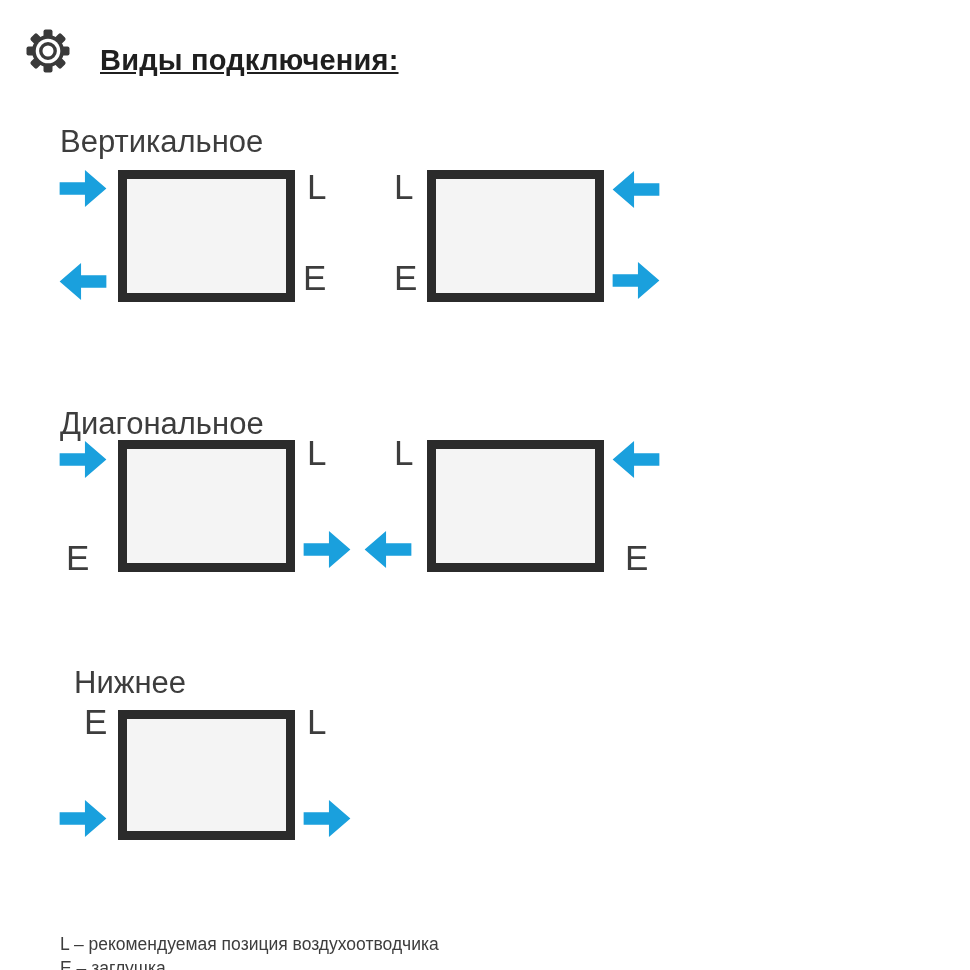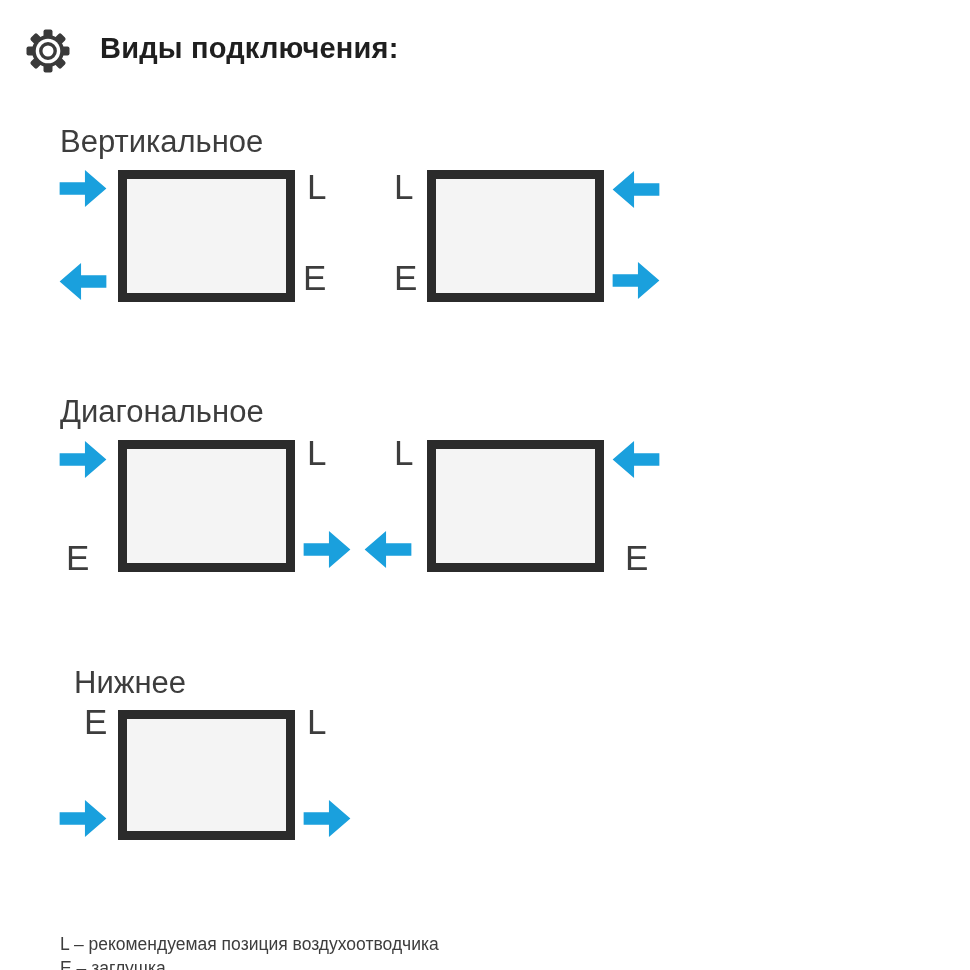--- a/index.html
+++ b/index.html
@@ -49,21 +49,21 @@
         <rect x="17.5" y="0.5" width="9" height="9" rx="2" transform="rotate(135 22 22)"></rect>
         <rect x="17.5" y="0.5" width="9" height="9" rx="2" transform="rotate(180 22 22)"></rect>
         <rect x="17.5" y="0.5" width="9" height="9" rx="2" transform="rotate(225 22 22)"></rect>
         <rect x="17.5" y="0.5" width="9" height="9" rx="2" transform="rotate(270 22 22)"></rect>
         <rect x="17.5" y="0.5" width="9" height="9" rx="2" transform="rotate(315 22 22)"></rect>
       </g>
       <circle cx="22" cy="22" r="12.3" fill="#ffffff"></circle>
       <circle cx="22" cy="22" r="7.2" fill="none" stroke="#3a3a3a" stroke-width="3.4"></circle>
     </svg>
   </div>
-  <div class="abs page-title" style="left:100px; top:34px;">Виды подключения:</div>
+  <div class="abs page-title" style="left:100px; top:46px;text-decoration:underline;">Виды подключения:</div>
 
   <div>
     <div class="abs section-heading" style="left:60px; top:126px;">Вертикальное</div>
 
     <div class="abs radiator-box" style="left:118px; top:170px;"></div>
     <div class="abs arrow" style="left:59px; top:170px;">
       <svg viewBox="0 0 48 38">
           <polygon points="0,12.5 26,12.5 26,0 48,19 26,38 26,25.5 0,25.5"></polygon>
         </svg>
     </div>
@@ -84,21 +84,21 @@
         </svg>
     </div>
     <div class="abs arrow" style="left:612px; top:262px;">
       <svg viewBox="0 0 48 38">
           <polygon points="0,12.5 26,12.5 26,0 48,19 26,38 26,25.5 0,25.5"></polygon>
         </svg>
     </div>
   </div>
 
   <div>
-    <div class="abs section-heading" style="left:60px; top:396px;">Диагональное</div>
+    <div class="abs section-heading" style="left:60px; top:408px;">Диагональное</div>
 
     <div class="abs radiator-box" style="left:118px; top:440px;"></div>
     <div class="abs arrow" style="left:59px; top:441px;">
       <svg viewBox="0 0 48 38">
           <polygon points="0,12.5 26,12.5 26,0 48,19 26,38 26,25.5 0,25.5"></polygon>
         </svg>
     </div>
     <div class="abs corner-label" style="left:307px; top:435px;">L</div>
     <div class="abs corner-label" style="left:66px; top:540px;">E</div>
     <div class="abs arrow" style="left:303px; top:531px;">

